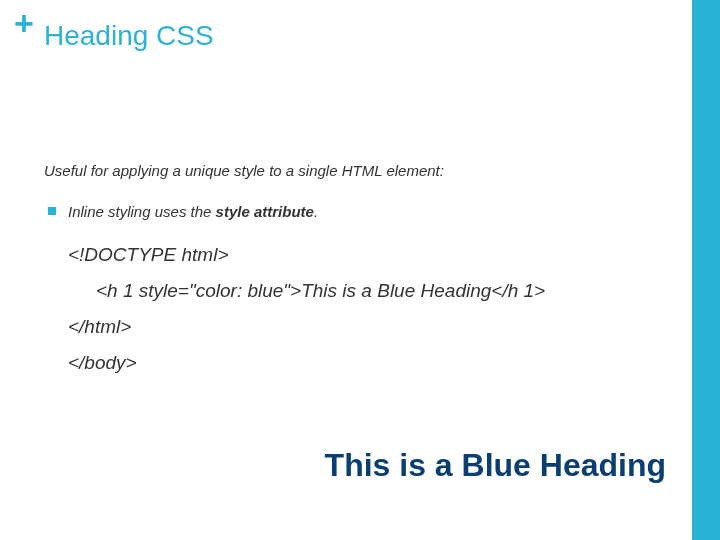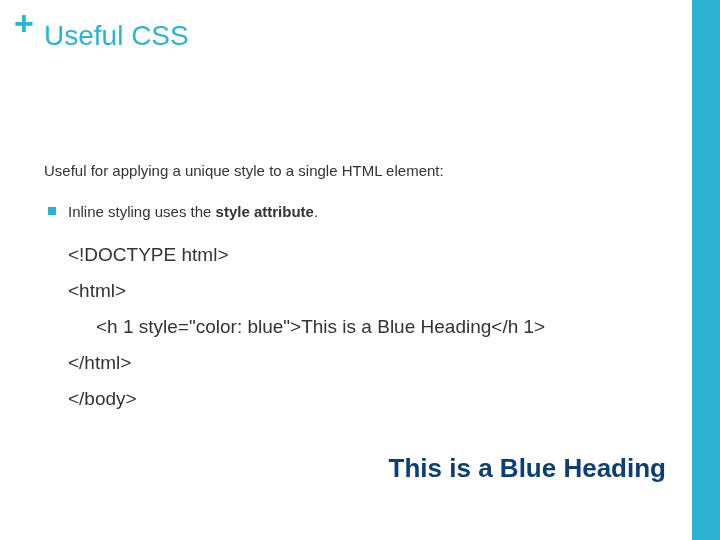--- a/index.html
+++ b/index.html
@@ -37,20 +37,21 @@
     font-weight: normal;
   }
   .content {
     position: absolute;
     top: 160px;
     left: 44px;
     right: 50px;
     color: #333;
     font-size: 15px;
     line-height: 1.5;
+    font-style: italic;
   }
   .intro {
     margin-bottom: 18px;
   }
   .bullet-item {
     position: relative;
     padding-left: 24px;
     margin-bottom: 14px;
   }
   .bullet {
@@ -68,43 +69,42 @@
   }
   .codeblock .indent {
     padding-left: 28px;
   }
   .bold { font-weight: bold; }
   .blue-heading {
     position: absolute;
     right: 54px;
     bottom: 56px;
     color: #0b3f73;
-    font-size: 26px;
+    font-size: 32px;
     font-weight: bold;
   }
 </style>
 </head>
 <body>
 
 <div class="sidebar"></div>
 
 <div class="plus">+</div>
-<div class="title">Useful CSS</div>
+<div class="title">Heading CSS</div>
 
 <div class="content">
   <div class="intro">Useful for applying a unique style to a single HTML element:</div>
 
   <div class="bullet-item">
     <span class="bullet"></span>
     <span>Inline styling uses the </span><span class="bold">style attribute</span><span>.</span>
   </div>
 
 
   <div class="codeblock">
     <div>&lt;!DOCTYPE html&gt;</div>
-    <div>&lt;html&gt;</div>
     <div class="indent">&lt;h 1 style="color: blue"&gt;This is a Blue Heading&lt;/h 1&gt;</div>
     <div>&lt;/html&gt;</div>
     <div>&lt;/body&gt;</div>
   </div>
 </div>
 
 <div class="blue-heading">This is a Blue Heading</div>
 
 </body></html>

